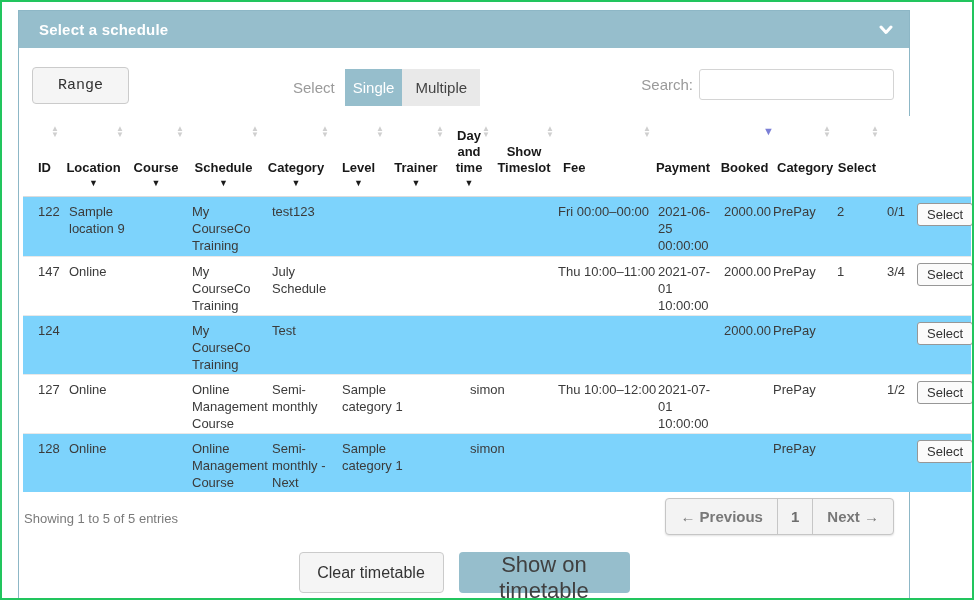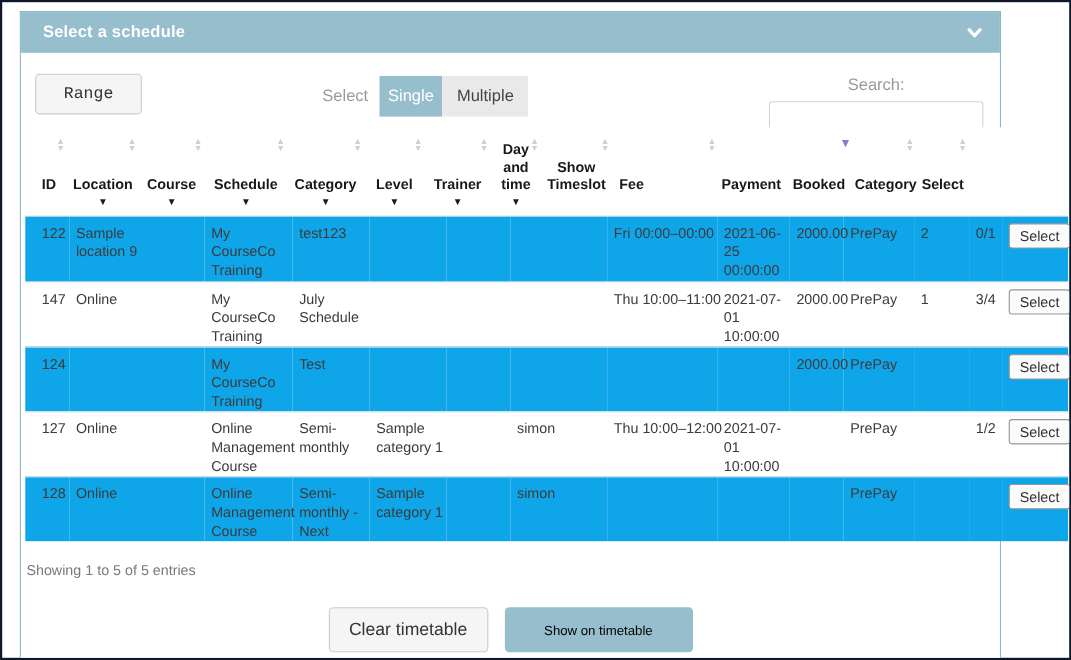--- a/index.html
+++ b/index.html
@@ -1,36 +1,36 @@
 <!DOCTYPE html>
 <html><head>
 <meta charset="utf-8">
 <style>
   * { margin:0; padding:0; box-sizing:border-box; }
   html,body { width:974px; height:600px; background:#fff; font-family:"Liberation Sans", sans-serif; }
-  .frame { position:absolute; left:0; top:0; width:974px; height:600px; border:2px solid #0f172a; background:#fff; overflow:hidden; }
+  .frame { position:absolute; left:0; top:0; width:974px; height:600px; border:2px solid #22c55e; background:#fff; overflow:hidden; }
 
   
   .panel { position:absolute; left:16px; top:8px; width:892px; height:590px;
            border:1px solid #8db7c6; border-bottom:none; background:#fff; }
   .panel-header { height:37px; background:#96becc; display:flex; align-items:center;
                   justify-content:space-between; padding:0 16px 0 20px; cursor:pointer; }
   .panel-title { color:#fff; font-size:15px; font-weight:bold; letter-spacing:.2px; }
   .chev { width:14px; height:10px; }
 
   
   .btn-gray { background:#f5f5f5; border:1px solid #cbcbcb; border-radius:4px; color:#333;
               font-size:15px; font-family:inherit; cursor:pointer; }
   .range-btn { position:absolute; left:13px; top:56px; width:97px; height:37px;font-family:Liberation Mono, monospace; }
   .mode-group { position:absolute; left:274px; top:58px; display:flex; align-items:center; }
   .mode-label { color:#9a9a9a; font-size:15px; margin-right:10px; }
   .toggle-btn { height:37px; border:none; font-size:15px; font-family:inherit; cursor:pointer; }
   .toggle-on  { background:#96becc; color:#fff; padding:0 8px; }
   .toggle-off { background:#e9e9e9; color:#444; padding:0 13px; }
-  .search-group { position:absolute; top:58px; right:15px; display:flex; align-items:center; gap:6px;flex-direction:column; }
+  .search-group { position:absolute; top:58px; right:15px; display:flex; align-items:center; gap:6px; }
   .search-label { color:#9a9a9a; font-size:15px; }
   .search-input { width:195px; height:31px; border:1px solid #d4d4d4; border-radius:3px; background:#fff;
                   font-size:14px; padding:0 6px; font-family:inherit; }
 
   
   .tables { position:absolute; left:4px; top:105px; width:948px; background:#fff; }
   .thead-wrap { width:948px; border-bottom:1px solid #dcdcdc; background:#fff; }
   table { border-collapse:collapse; table-layout:fixed; }
   .htable { width:858px; height:80px; }
   .htable th { vertical-align:bottom; text-align:center; font-size:13px; font-weight:bold;
@@ -40,21 +40,21 @@
   .col-label { display:block; }
   th.no-filter .col-label { margin-bottom:14px; }
   .fcaret { display:block; height:14px; font-size:9px; line-height:14px; color:#1a1a1a; cursor:pointer; }
   .sort { position:absolute; top:10px; right:2px; display:flex; flex-direction:column; align-items:center; cursor:pointer; }
   .sort span { font-size:8px; line-height:6px; color:#cfcfcf; }
   .sort.desc span { font-size:11px; line-height:11px; color:#7b7fd6; }
 
   .btable { width:948px; }
   .btable tr { height:59px; border-top:1px solid #e8e8e8; }
   .btable tr:first-child { border-top:none; }
-  .btable tr.stripe { background:#0ea5e9; }
+  .btable tr.stripe { background:#7dd3fc; }
   .btable td { vertical-align:top; padding:6px 2px 0 6px; font-size:13px; color:#3b3b3b; line-height:17px; }
   .btable td.idc { padding-left:15px; }
   .cw-loc { width:62px; }
   .cw-course { width:66px; }
   .nowrap { white-space:nowrap; }
   .sel-btn { background:#fbfbfb; border:1px solid #979797; border-radius:3px; color:#333;
              font-size:13px; padding:3px 9px; font-family:inherit; cursor:pointer; }
 
   
   .showing { position:absolute; left:5px; top:500px; color:#7a7a7a; font-size:13px; }
@@ -63,21 +63,21 @@
            box-shadow:0 1px 2px rgba(0,0,0,.12); }
   .pager a { display:flex; align-items:center; font-size:15px; font-weight:bold; color:#787878;
              text-decoration:none; cursor:pointer; }
   .pager .prev { padding:0 14px; }
   .pager .page { padding:0 13px; border-left:1px solid #c6c6c6; border-right:1px solid #c6c6c6; color:#6d6d6d; }
   .pager .next { padding:0 14px; }
 
   .actions { position:absolute; left:0; top:541px; width:100%; display:flex; justify-content:center; gap:15px; }
   .clear-btn { width:145px; height:41px; font-size:16px; }
   .show-btn { width:171px; height:41px; background:#96becc; border:none; border-radius:4px;
-              color:#000000; font-size:12px; font-family:inherit; cursor:pointer; }
+              color:#404040; font-size:22px; font-family:inherit; cursor:pointer; }
 </style>
 </head>
 <body>
 
 <div class="frame">
   <div class="panel">
 
     <div class="panel-header">
       <span class="panel-title">Select a schedule</span>
       <svg class="chev" viewBox="0 0 14 10">
@@ -341,20 +341,25 @@
           <td></td>
           <td></td>
           <td><button class="sel-btn">Select</button></td>
         </tr>
       </tbody>
         </table>
     </div>
 
     <div class="showing">Showing 1 to 5 of 5 entries</div>
 
+    <div class="pager">
+      <a class="prev">← Previous</a>
+      <a class="page">1</a>
+      <a class="next">Next →</a>
+    </div>
 
     <div class="actions">
       <button class="btn-gray clear-btn">Clear timetable</button>
       <button class="show-btn">Show on timetable</button>
     </div>
 
   </div>
 </div>
 
 </body></html>

